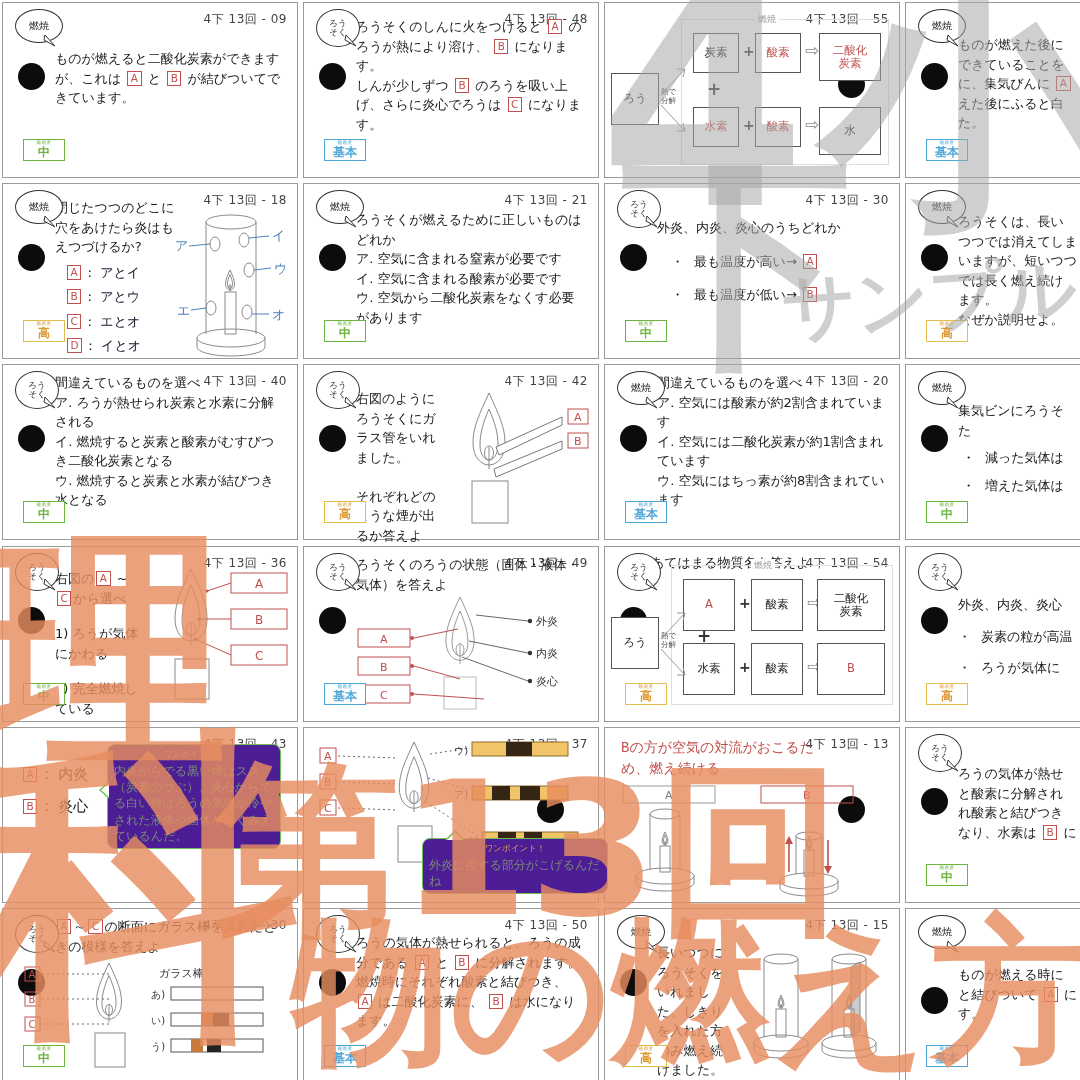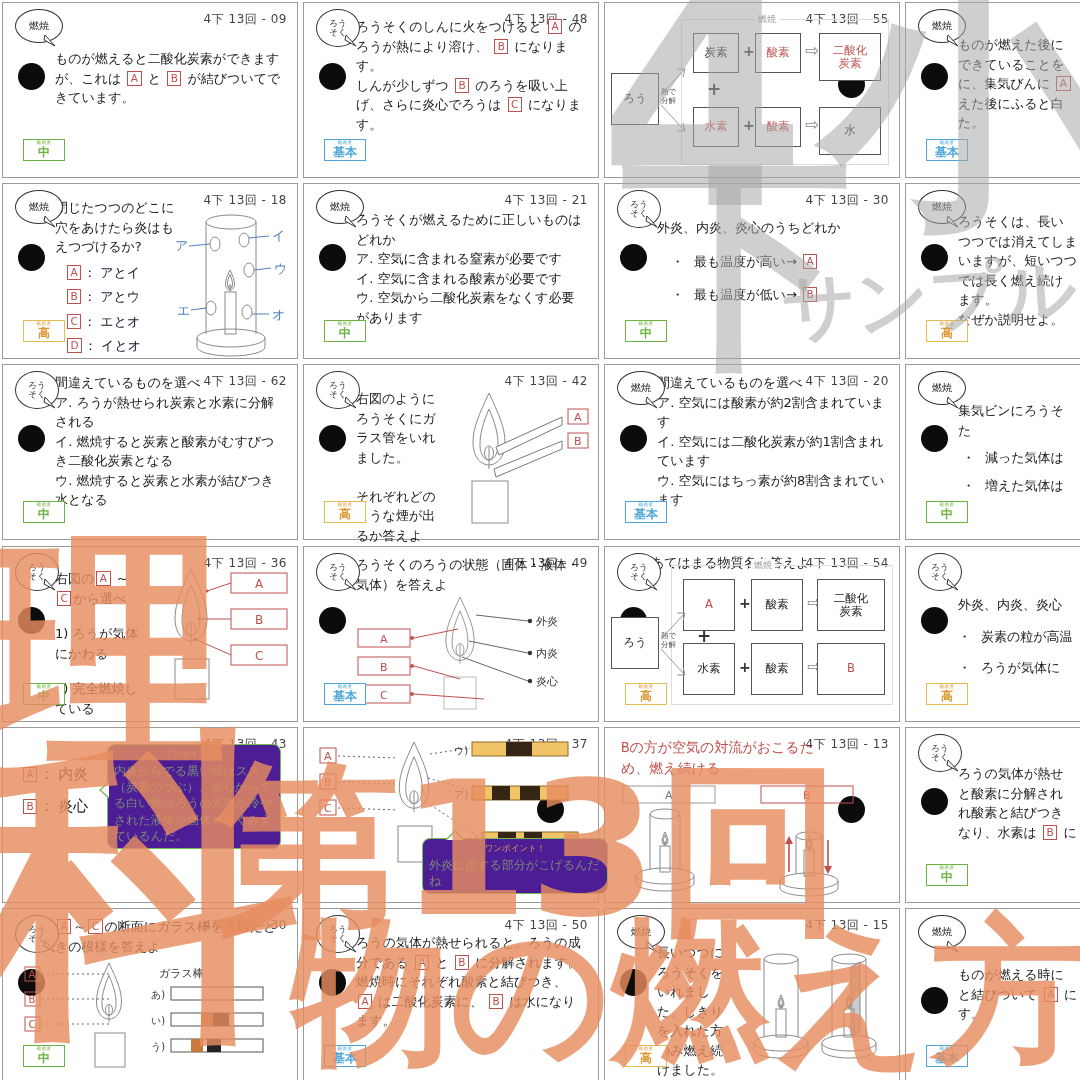--- a/index.html
+++ b/index.html
@@ -272,21 +272,21 @@
           <div>ます。</div>
           <div>なぜか説明せよ。</div>
         </div>
       </div>
     </div>
     <div class="card" id="card-8" style="left: 2px; top: 364px;">
       <div class="bubble two">ろう<br>そく</div>
       <svg class="btail" width="14" height="13">
         <path d="M2 0 L12 11 L1 5 Z" fill="#fff" stroke="#333" stroke-width="1"></path>
       </svg>
-      <div class="cid">4下 13回 - 62</div>
+      <div class="cid">4下 13回 - 40</div>
       <div class="dot"></div>
       <div class="badge g">
         <span class="bl">難易度</span>
         <span class="bv">中</span>
       </div>
       <div class="body">
         <p class="">間違えているものを選べ<br>ア. ろうが熱せられ炭素と水素に分解される<br>イ. 燃焼すると炭素と酸素がむすびつき二酸化炭素となる<br>ウ. 燃焼すると炭素と水素が結びつき水となる</p>
       </div>
     </div>
     <div class="card" id="card-9" style="left: 303px; top: 364px;">

